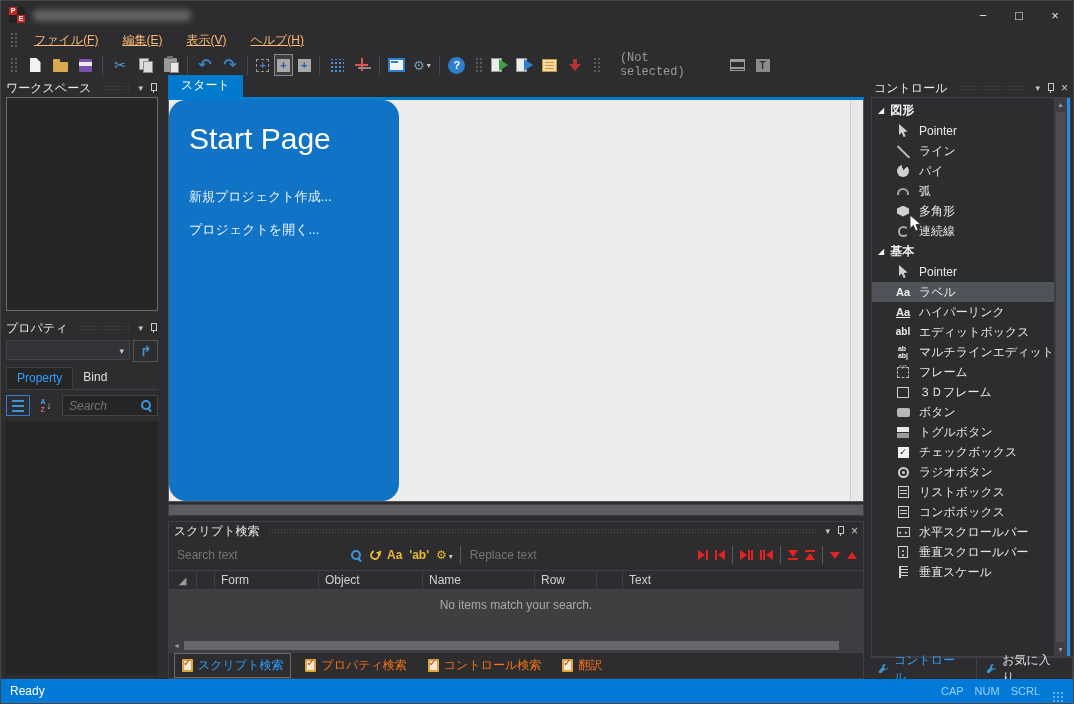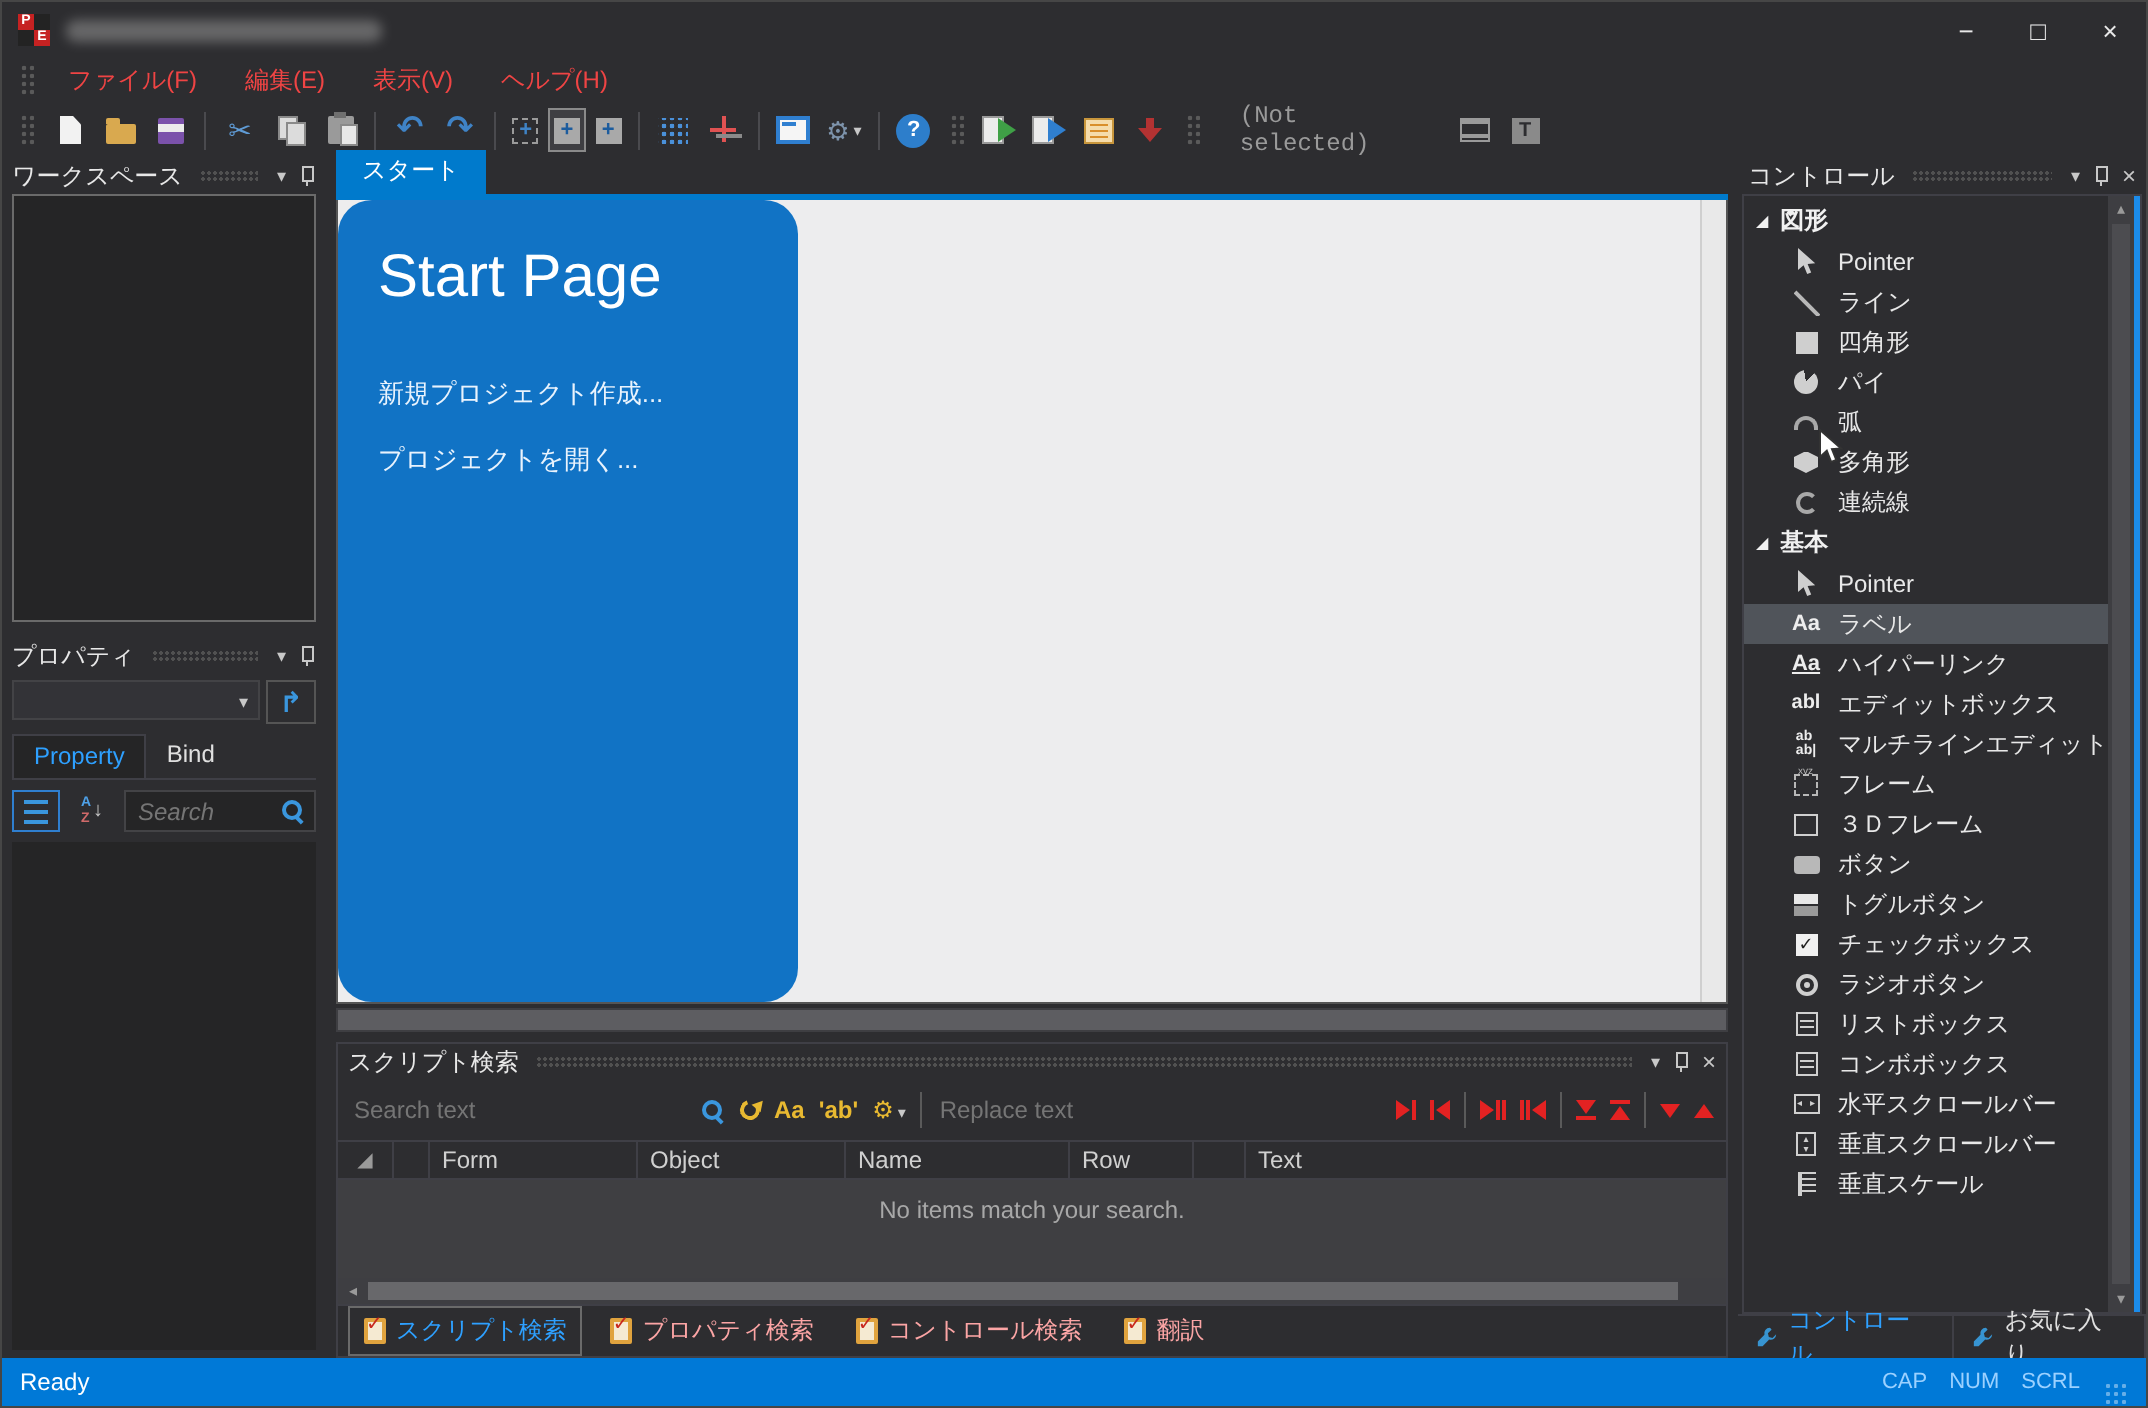--- a/index.html
+++ b/index.html
@@ -11,21 +11,21 @@
   .titlebar{height:28px;display:flex;align-items:center;padding:0 0 0 8px;gap:8px;flex:none;}
   .applogo{width:16px;height:16px;display:grid;grid-template-columns:1fr 1fr;grid-template-rows:1fr 1fr;background:#151515;flex:none;}
   .applogo i{font-style:normal;font-weight:bold;font-size:7px;line-height:8px;color:#fff;display:flex;align-items:center;justify-content:center;}
   .lp{background:#c62222;} .ld{background:#232323;}
   .titleblur{width:158px;height:11px;background:#969696;border-radius:5px;filter:blur(3px);opacity:.55;}
   .winbtns{margin-left:auto;display:flex;height:100%;}
   .winbtn{width:36px;display:flex;align-items:center;justify-content:center;color:#e8e8e8;font-size:13px;}
   
   .menubar{height:22px;display:flex;align-items:center;flex:none;padding-left:4px;}
   .grip-v{width:7px;height:16px;background:radial-gradient(circle,#5a5a5a 1px,transparent 1.3px);background-size:4px 4px;margin:0 5px;flex:none;}
-  .menu-item{padding:2px 12px;color:#ef4444;}
+  .menu-item{padding:2px 12px;color:#fdba74;text-decoration:underline;}
   
   .toolbar{height:28px;display:flex;align-items:center;flex:none;padding:0 4px;gap:1px;}
   .tbtn{min-width:24px;height:24px;display:flex;align-items:center;justify-content:center;flex:none;}
   .tsep{width:1px;height:19px;background:#4a4a4e;margin:0 4px;flex:none;}
   .i-new{width:11px;height:14px;background:#f2f2f2;clip-path:polygon(0 0,64% 0,100% 30%,100% 100%,0 100%);}
   .i-open{width:15px;height:10px;background:#d9a94f;border-radius:1px;position:relative;margin-top:3px;}
   .i-open::before{content:"";position:absolute;top:-3px;left:0;width:7px;height:3px;background:#d9a94f;border-radius:1px 1px 0 0;}
   .i-save{width:13px;height:13px;background:linear-gradient(#7b52ab 0 3px,#ececec 3px 7px,#7b52ab 7px 100%);border-radius:1px;}
   .i-cut{color:#5f9bd5;font-size:14px;line-height:1;}
   .i-copy{width:13px;height:14px;position:relative;}
@@ -132,21 +132,21 @@
   .rhb{width:10px;height:2px;background:#e32222;}
   .thead{height:20px;display:flex;align-items:stretch;border-top:1px solid #3f3f46;border-bottom:1px solid #3f3f46;color:#d0d0d0;flex:none;}
   .th{border-right:1px solid #3f3f46;display:flex;align-items:center;padding:0 6px;}
   .th.c0{width:28px;justify-content:center;color:#9a9a9a;font-size:10px;}
   .th.c1{width:18px;} .th.c2{width:104px;} .th.c3{width:104px;} .th.c4{width:112px;} .th.c5{width:62px;} .th.c6{width:26px;} .th.c7{flex:1;border-right:none;}
   .tbody{flex:1;background:#3f3f42;display:flex;justify-content:center;padding-top:8px;color:#a8a8a8;min-height:0;}
   .bscroll{height:13px;background:#3e3e42;display:flex;align-items:center;flex:none;}
   .barrow{width:15px;text-align:center;color:#9a9a9a;font-size:8px;flex:none;}
   .bthumb{height:9px;background:#68686b;flex:1;margin-right:24px;}
   .btabs{height:26px;display:flex;align-items:center;padding-left:5px;gap:7px;border-top:1px solid #3f3f46;flex:none;}
-  .btab{display:flex;align-items:center;gap:5px;padding:3px 7px;color:#fca5a5;}
+  .btab{display:flex;align-items:center;gap:5px;padding:3px 7px;color:#f97316;}
   .btab.active{border:1px solid #6a6a6a;color:#2ea0ff;}
   .clip{width:11px;height:13px;background:#e0a33e;border-radius:1px;position:relative;flex:none;}
   .clip::before{content:"";position:absolute;left:2px;top:2px;width:7px;height:9px;background:#f5ead2;}
   .clip::after{content:"✓";position:absolute;left:1px;top:-2px;color:#c8281e;font-weight:bold;font-size:10px;}
   
   .rightcol{width:204px;flex:none;display:flex;flex-direction:column;}
   .rbody{flex:1;margin:0 2px;border:1px solid #3f3f46;background:#2d2d30;display:flex;min-height:0;}
   .rlist{flex:1;padding-top:2px;overflow:hidden;min-width:0;}
   .tsec{display:flex;align-items:center;gap:6px;height:21px;padding-left:6px;font-weight:bold;color:#f1f1f1;}
   .twist{font-size:8px;line-height:1;}
@@ -488,26 +488,20 @@
               <span class="tlabel">Pointer</span>
             </div>
           <div class="trow">
               <span class="ticon">
                 <span class="ic-line"></span>
               </span>
               <span class="tlabel">ライン</span>
             </div>
           <div class="trow">
               <span class="ticon">
-                <span class="ic-rect"></span>
-              </span>
-              <span class="tlabel">四角形</span>
-            </div>
-          <div class="trow">
-              <span class="ticon">
                 <span class="ic-pie"></span>
               </span>
               <span class="tlabel">パイ</span>
             </div>
           <div class="trow">
               <span class="ticon">
                 <span class="ic-arc"></span>
               </span>
               <span class="tlabel">弧</span>
             </div>

